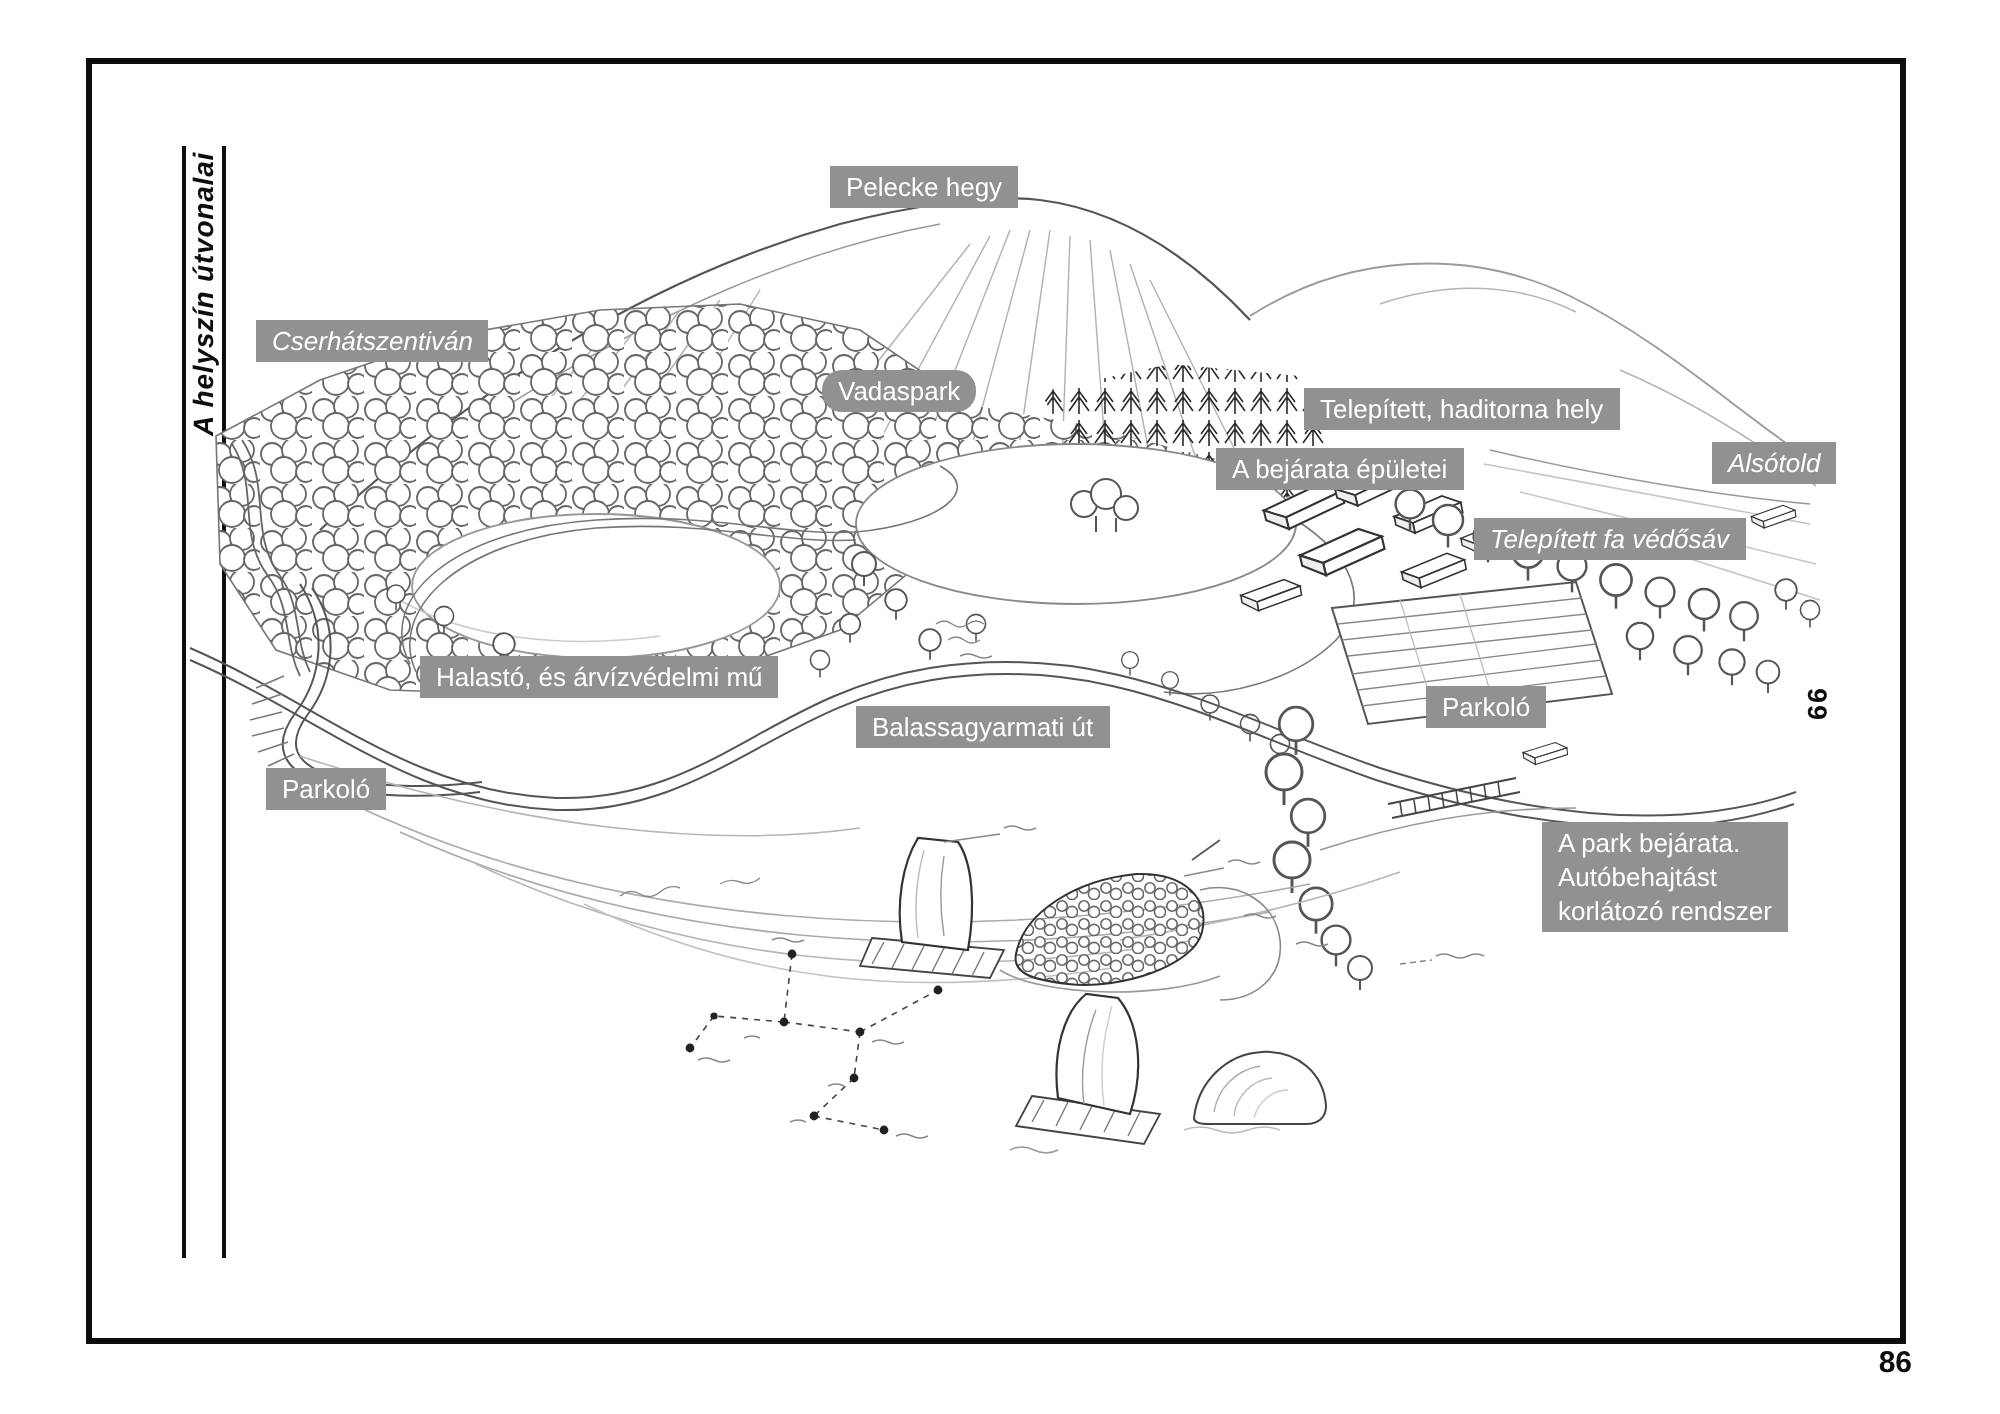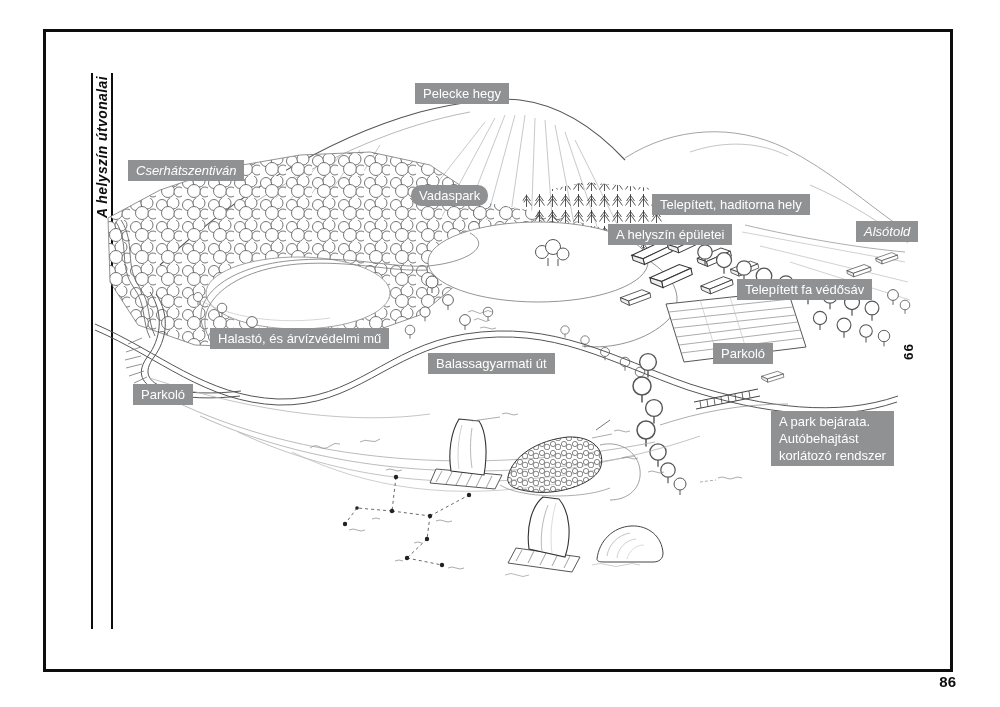--- a/index.html
+++ b/index.html
@@ -346,23 +346,23 @@
     <path d="M448,568 q4,-2 8,0 t8,0"></path>
     <path d="M395,561 q4,-2 8,0"></path>
   </g>
 </svg>
 
 <div id="map-labels">
     <div class="map-label" style="left: 415px; top: 83px;">Pelecke hegy</div>
     <div class="map-label" style="left: 128px; top: 160px; font-style: italic;">Cserhátszentiván</div>
     <div class="map-label" style="left: 411px; top: 185px; border-radius: 10px;">Vadaspark</div>
     <div class="map-label" style="left: 652px; top: 194px;">Telepített, haditorna hely</div>
-    <div class="map-label" style="left: 608px; top: 224px;">A helyszín épületei</div>
+    <div class="map-label" style="left: 608px; top: 224px;">A bejárata épületei</div>
     <div class="map-label" style="left: 856px; top: 221px; font-style: italic;">Alsótold</div>
-    <div class="map-label" style="left: 737px; top: 279px;">Telepített fa védősáv</div>
+    <div class="map-label" style="left: 737px; top: 259px; font-style: italic;">Telepített fa védősáv</div>
     <div class="map-label" style="left: 713px; top: 343px;">Parkoló</div>
     <div class="map-label" style="left: 210px; top: 328px;">Halastó, és árvízvédelmi mű</div>
     <div class="map-label" style="left: 428px; top: 353px;">Balassagyarmati út</div>
     <div class="map-label" style="left: 133px; top: 384px;">Parkoló</div>
     <div class="map-label" style="left: 771px; top: 411px;">A park bejárata.
 Autóbehajtást
 korlátozó rendszer</div>
   </div>
 
 <div class="rotated-number">99</div>

